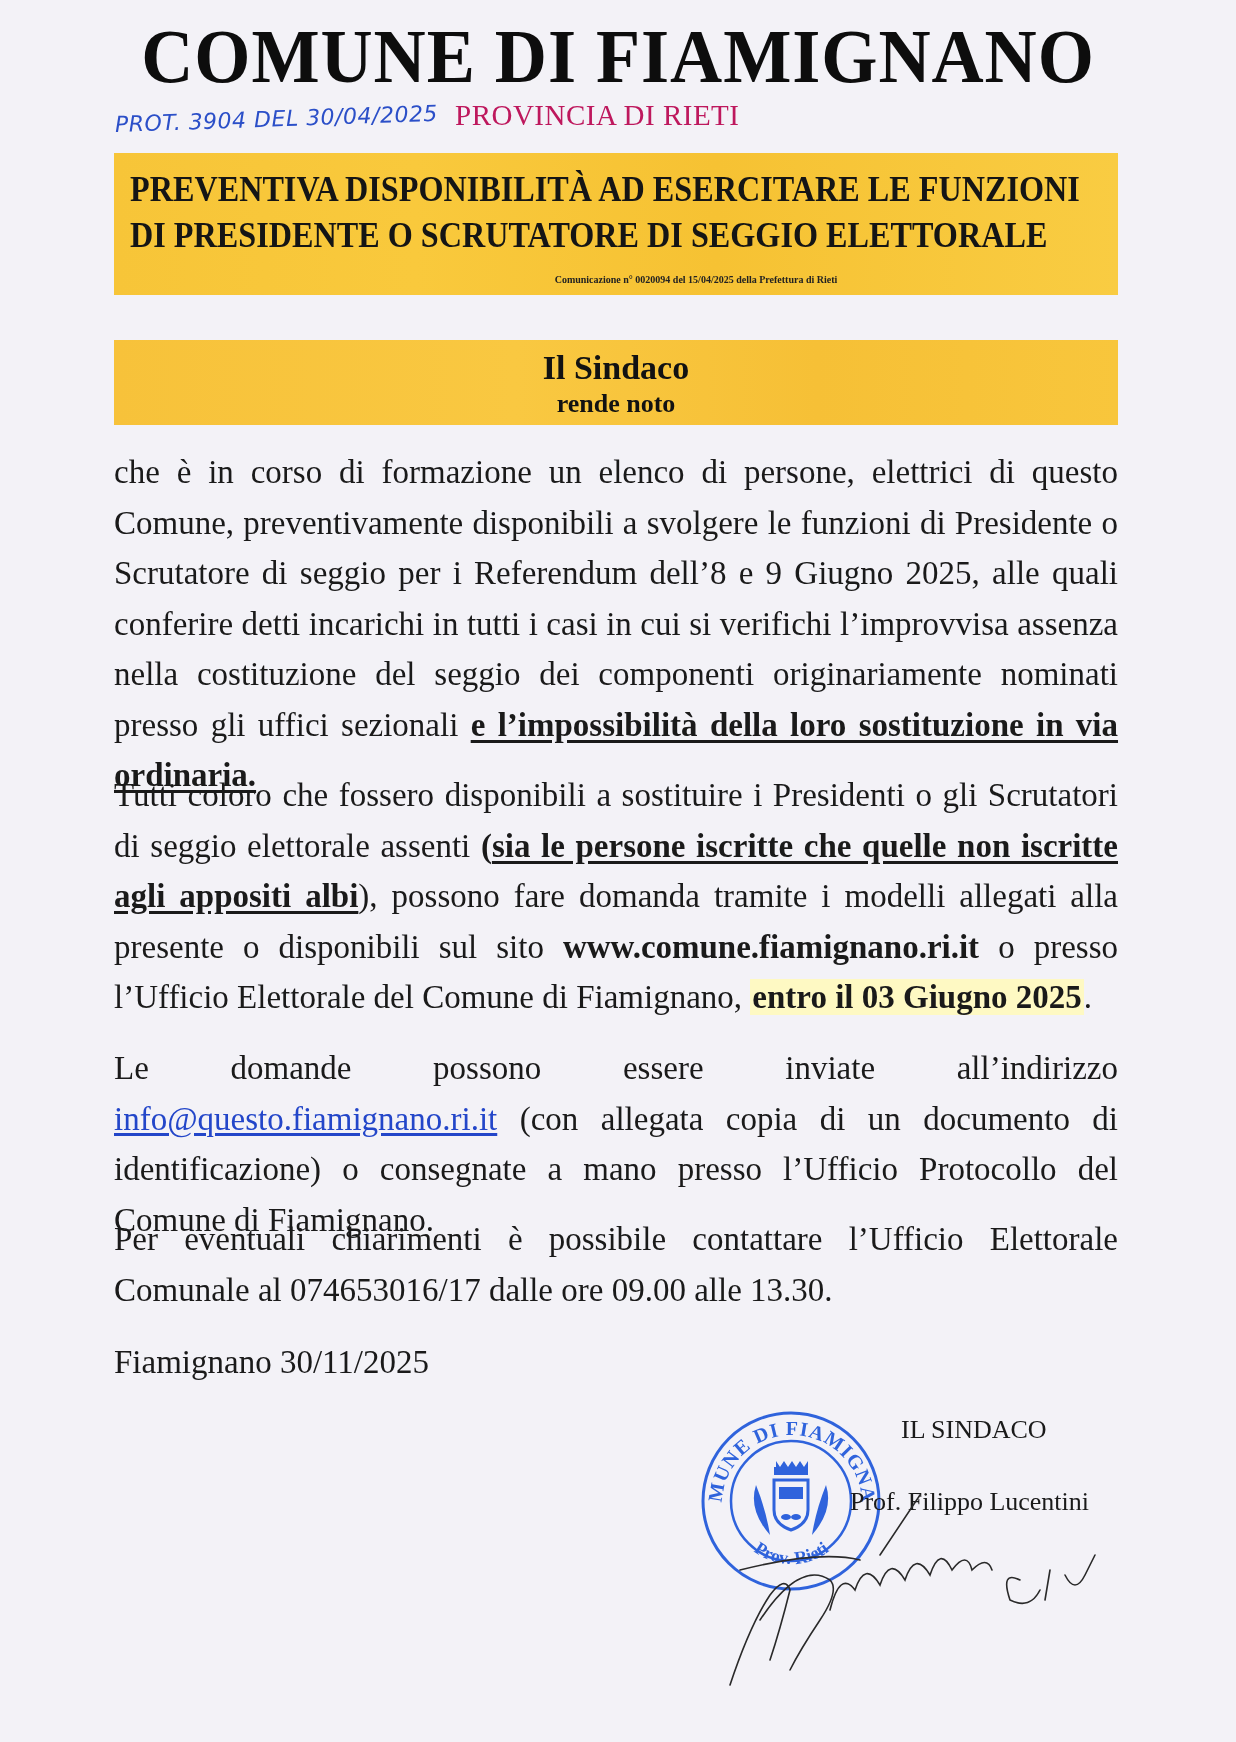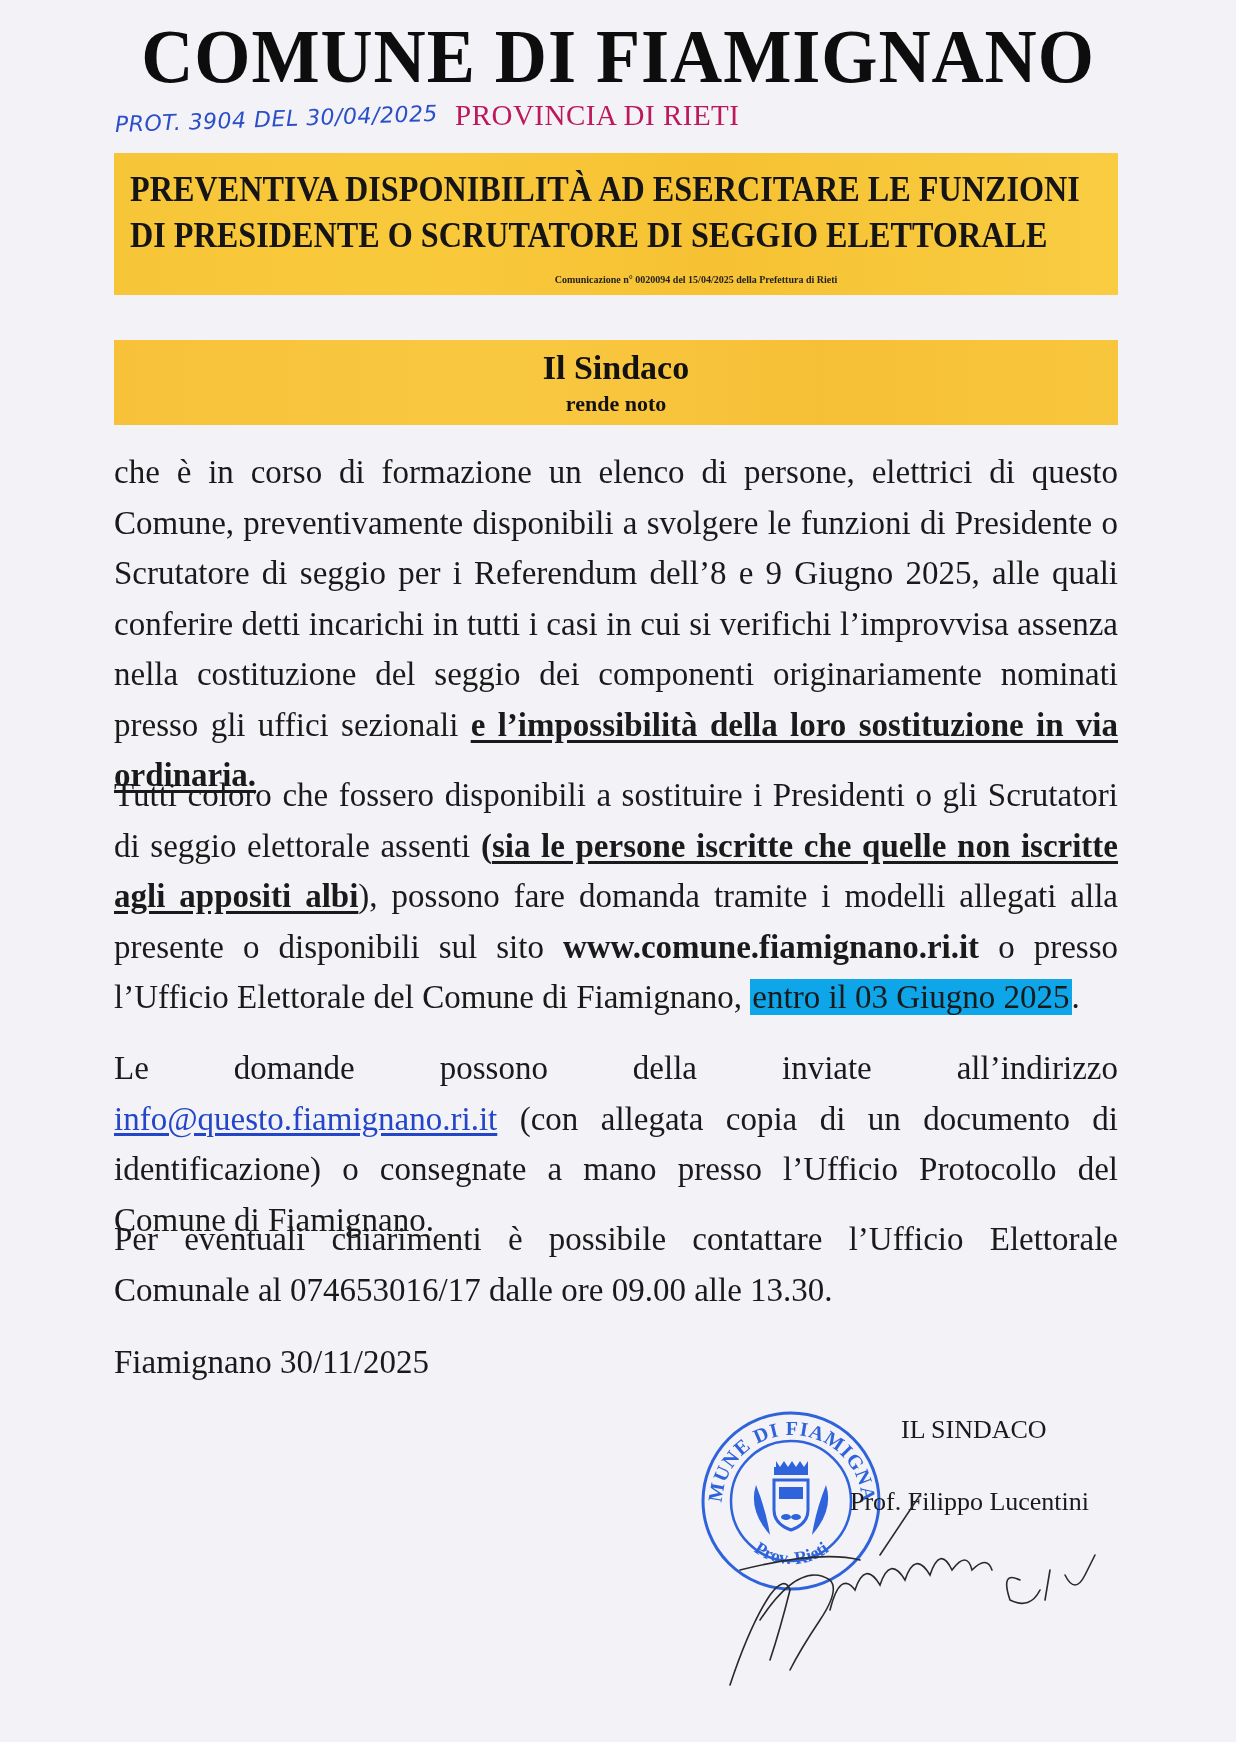--- a/index.html
+++ b/index.html
@@ -42,34 +42,34 @@
     position: absolute; left: 0; width: 1164px; top: 121px; text-align: center;
     font-weight: bold; font-size: 10px; line-height: 12px; color: #222;
   }
 
   .band2 {
     position: absolute; left: 114px; top: 340px; width: 1004px; height: 85px;
     background: linear-gradient(90deg, #f7c23a 0%, #f9c841 40%, #f6c036 70%, #f8c63c 100%);
     text-align: center;
   }
   .band2 .t1 { font-weight: bold; font-size: 34px; line-height: 40px; margin-top: 8px; color: #121212; }
-  .band2 .t2 { font-weight: bold; font-size: 22px; line-height: 32px; color: #121212; }
+  .band2 .t2 { font-weight: bold; font-size: 26px; line-height: 32px; color: #121212; }
 
   .para {
     position: absolute; left: 114px; width: 1004px;
     font-size: 33px; line-height: 50.5px; text-align: justify; color: #1a1a1a;
   }
   .p1 { top: 447px; }
   .p2 { top: 770px; }
   .p3 { top: 1043px; }
   .p4 { top: 1214px; }
   .p5 { top: 1337px; }
   .bu { font-weight: bold; text-decoration: underline; text-underline-offset: 4px; }
   .b { font-weight: bold; }
-  .hl { background: #0ea5e9; font-weight: normal; padding: 0 2px; }
+  .hl { background: #fef9c3; font-weight: bold; padding: 0 2px; }
   .link { color: #2346c9; text-decoration: underline; text-underline-offset: 3px; }
 
   .sindaco-label {
     position: absolute; left: 901px; top: 1414px; font-size: 26px; line-height: 32px; color: #1a1a1a;
   }
   .sindaco-name {
     position: absolute; left: 850px; top: 1486px; font-size: 26px; line-height: 32px; color: #1a1a1a;
   }
   .stamp { position: absolute; left: 694px; top: 1405px; width: 194px; height: 190px; }
   .signature { position: absolute; left: 720px; top: 1490px; width: 440px; height: 200px; }
@@ -93,21 +93,21 @@
 
   <div class="band2">
     <div class="t1">Il Sindaco</div>
     <div class="t2">rende noto</div>
   </div>
 
   <div class="para p1"><span>che è in corso di formazione un elenco di persone, elettrici di questo Comune, preventivamente disponibili a svolgere le funzioni di Presidente o Scrutatore di seggio per i Referendum dell’8 e 9 Giugno 2025, alle quali conferire detti incarichi in tutti i casi in cui si verifichi l’improvvisa assenza nella costituzione del seggio dei componenti originariamente nominati presso gli uffici sezionali </span><span class="bu">e l’impossibilità della loro sostituzione in via ordinaria.</span></div>
 
   <div class="para p2"><span>Tutti coloro che fossero disponibili a sostituire i Presidenti o gli Scrutatori di seggio elettorale assenti </span><span class="b">(</span><span class="bu">sia le persone iscritte che quelle non iscritte agli appositi albi</span><span>), possono fare domanda tramite i modelli allegati alla presente o disponibili sul sito </span><span class="b">www.comune.fiamignano.ri.it</span><span> o presso l’Ufficio Elettorale del Comune di Fiamignano,  </span><span class="hl">entro il 03 Giugno 2025</span><span>.</span></div>
 
-  <div class="para p3"><span>Le domande possono della inviate all’indirizzo </span><span class="link">info@questo.fiamignano.ri.it</span><span> (con allegata copia di un documento di identificazione) o consegnate a mano presso l’Ufficio Protocollo del Comune di Fiamignano.</span></div>
+  <div class="para p3"><span>Le domande possono essere inviate all’indirizzo </span><span class="link">info@questo.fiamignano.ri.it</span><span> (con allegata copia di un documento di identificazione) o consegnate a mano presso l’Ufficio Protocollo del Comune di Fiamignano.</span></div>
 
   <div class="para p4">Per eventuali chiarimenti è possibile contattare l’Ufficio Elettorale Comunale al 074653016/17 dalle ore 09.00 alle 13.30.</div>
 
   <div class="para p5">Fiamignano 30/11/2025</div>
 
   <svg class="stamp" viewBox="0 0 194 190">
     <defs>
       <path id="arcTop" d="M 28 100 A 70 70 0 0 1 168 100"></path>
       <path id="arcBot" d="M 45 130 A 62 62 0 0 0 150 130"></path>
     </defs>

